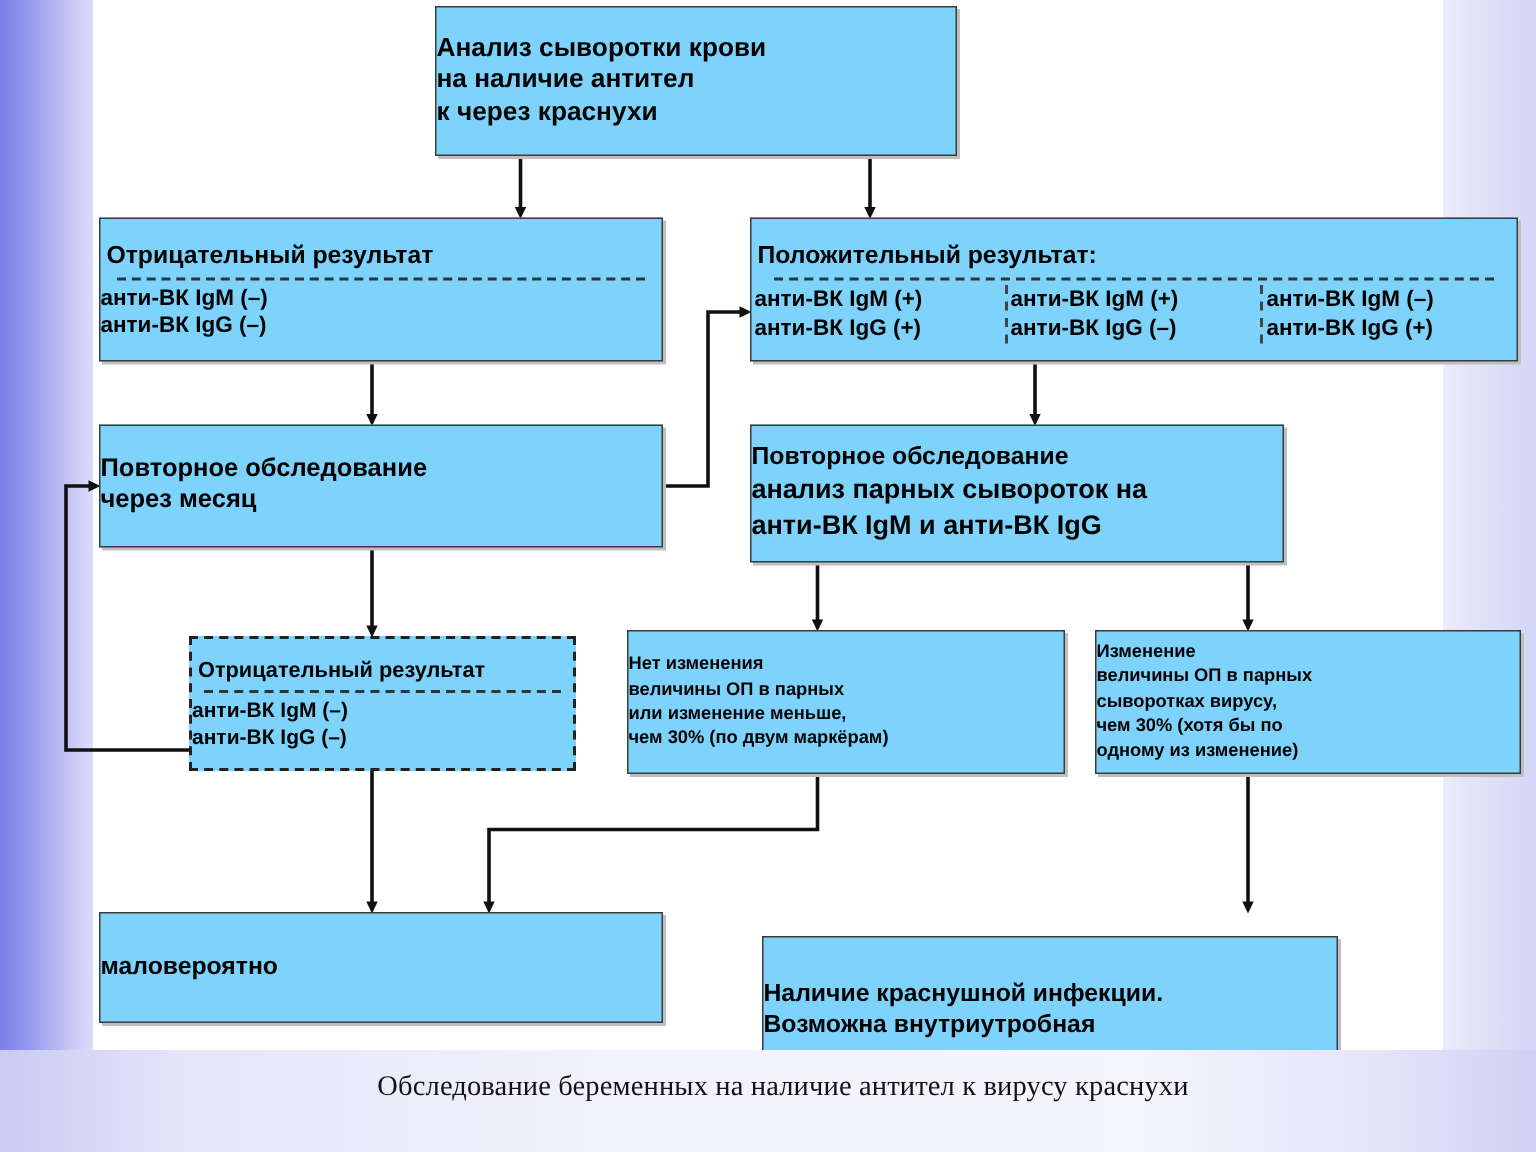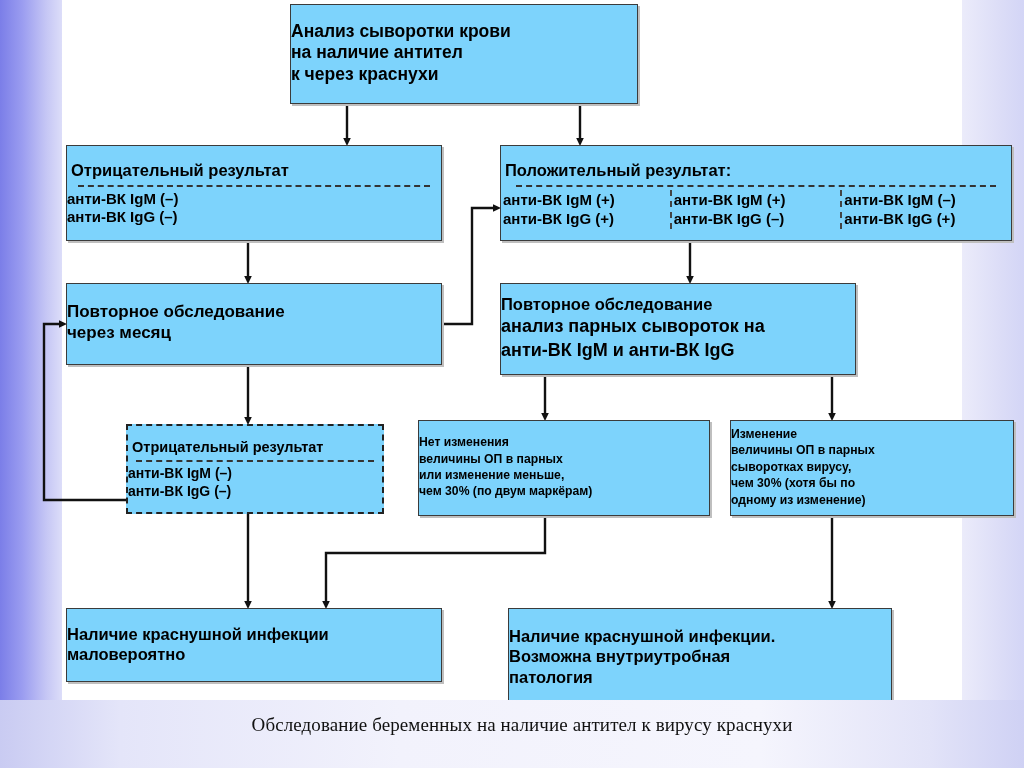--- a/index.html
+++ b/index.html
@@ -127,21 +127,21 @@
   #box-change {
     left: 705px; top: 420px; width: 284px; height: 96px; margin-left: 25px;
   }
   #box-change .ln { font-size: 12.2px; line-height: 1.35; }
 
   #box-unlikely {
     left: 66px; top: 608px; width: 376px; height: 74px;
     font-size: 16.5px; line-height: 1.32;
   }
   #box-infection {
-    left: 508px; top: 608px; width: 384px; height: 99px;
+    left: 508px; top: 624px; width: 384px; height: 99px;
     font-size: 16.5px; line-height: 1.3;
   }
 
   
   #wires { position: absolute; left: 0; top: 0; width: 1024px; height: 768px; pointer-events: none; }
 </style>
 </head>
 <body>
 
 <div id="canvas">
@@ -256,29 +256,27 @@
       <div class="ln">Изменение</div>
       <div class="ln">величины ОП в парных</div>
       <div class="ln">сыворотках вирусу,</div>
       <div class="ln">чем 30% (хотя бы по</div>
       <div class="ln">одному из изменение)</div>
     </div>
   </div>
 
   <div class="box" id="box-unlikely">
     <div class="lines">
-      <div class="ln">Наличие краснушной инфекции</div>
       <div class="ln">маловероятно</div>
     </div>
   </div>
 
   <div class="box" id="box-infection">
     <div class="lines">
       <div class="ln">Наличие краснушной инфекции.</div>
       <div class="ln">Возможна внутриутробная</div>
-      <div class="ln">патология</div>
     </div>
   </div>
 
   <div class="caption-band"></div>
   <div class="caption-text">Обследование беременных на наличие антител к вирусу краснухи</div>
 
 </div>
 
 </body></html>

